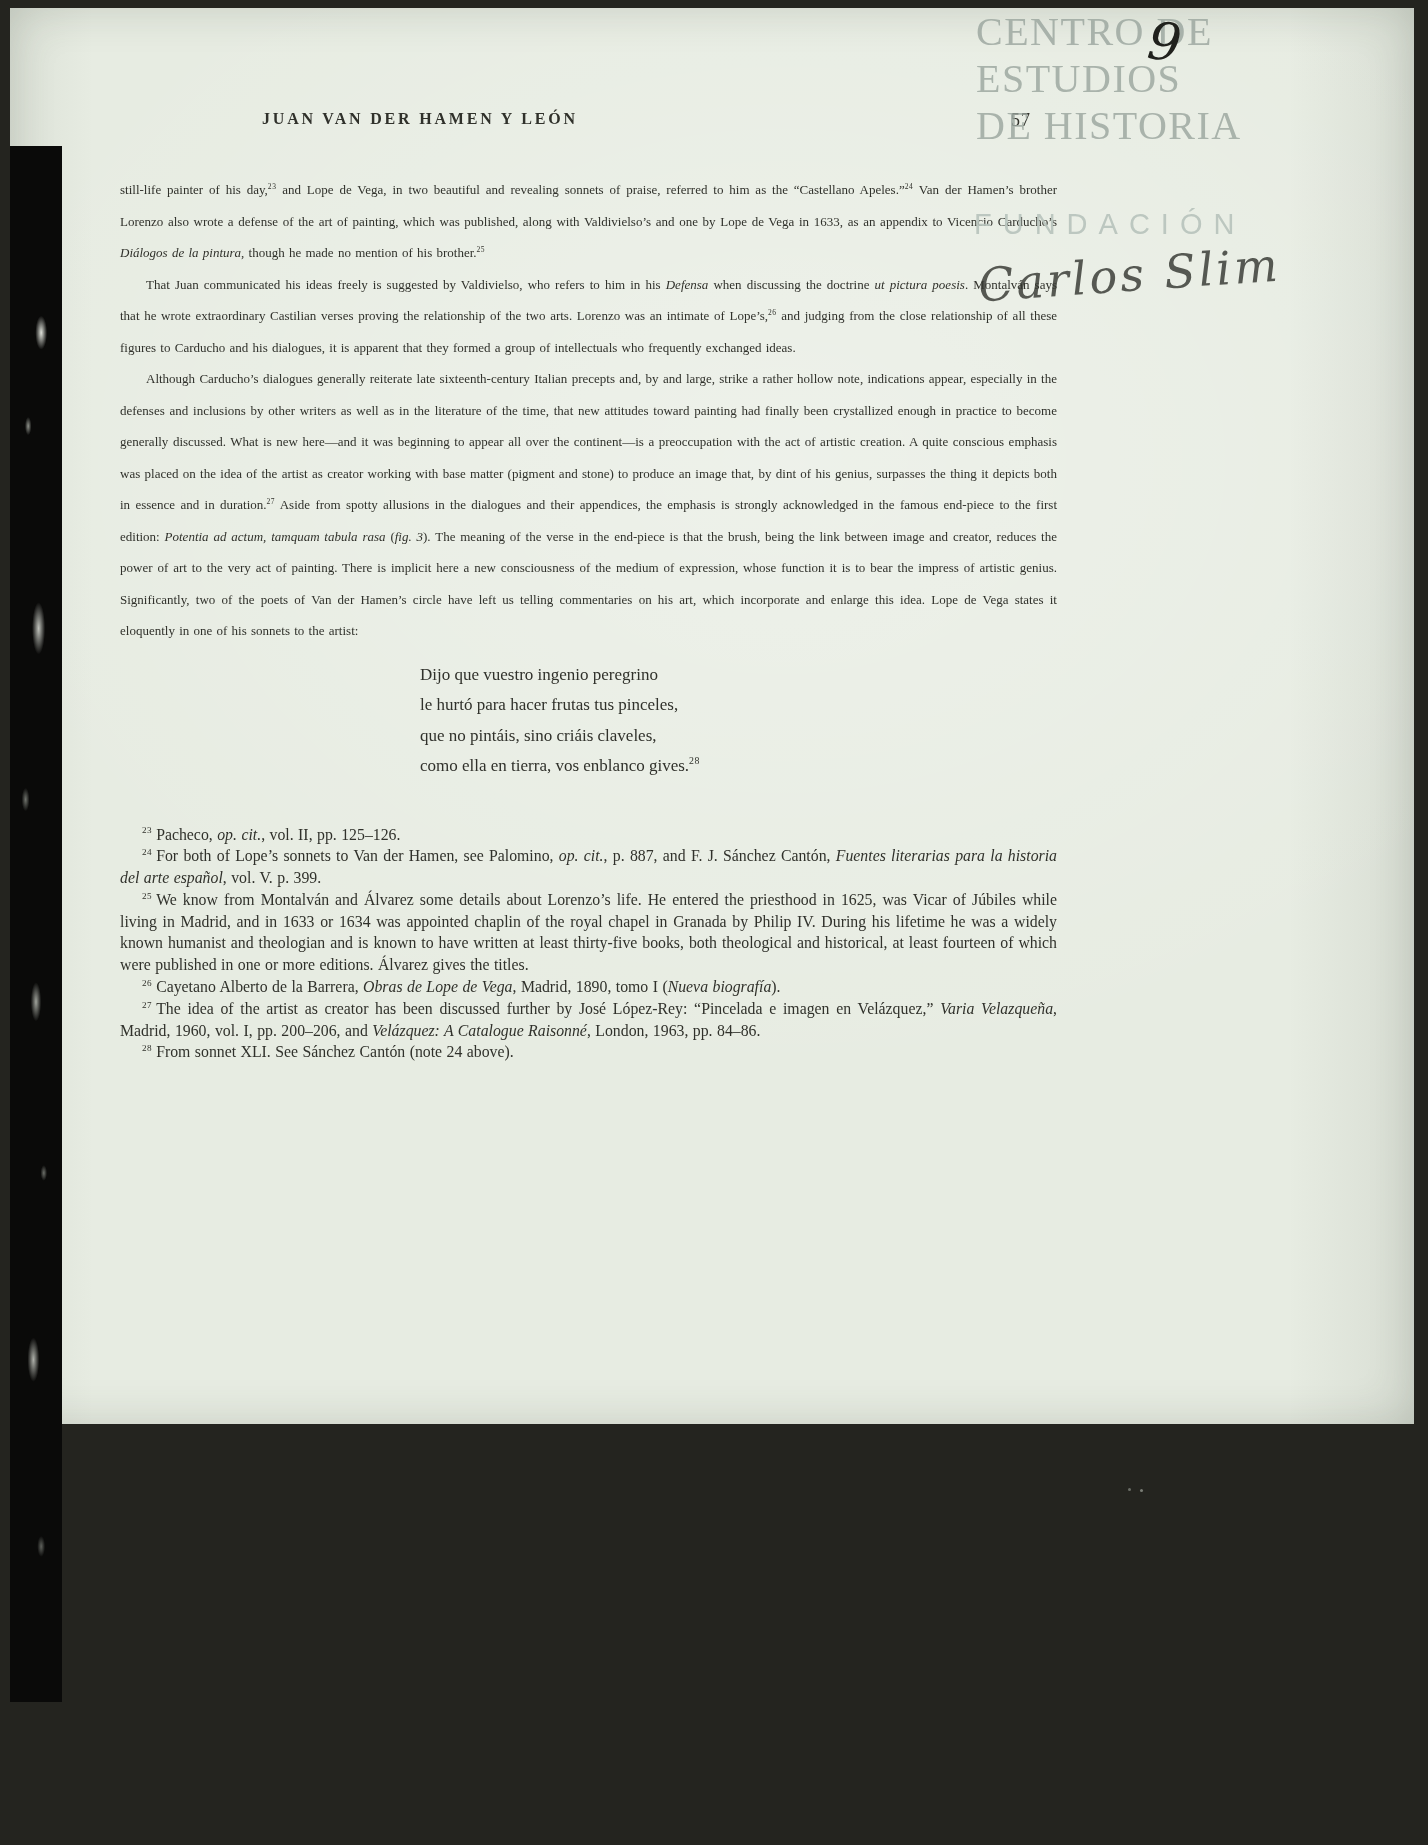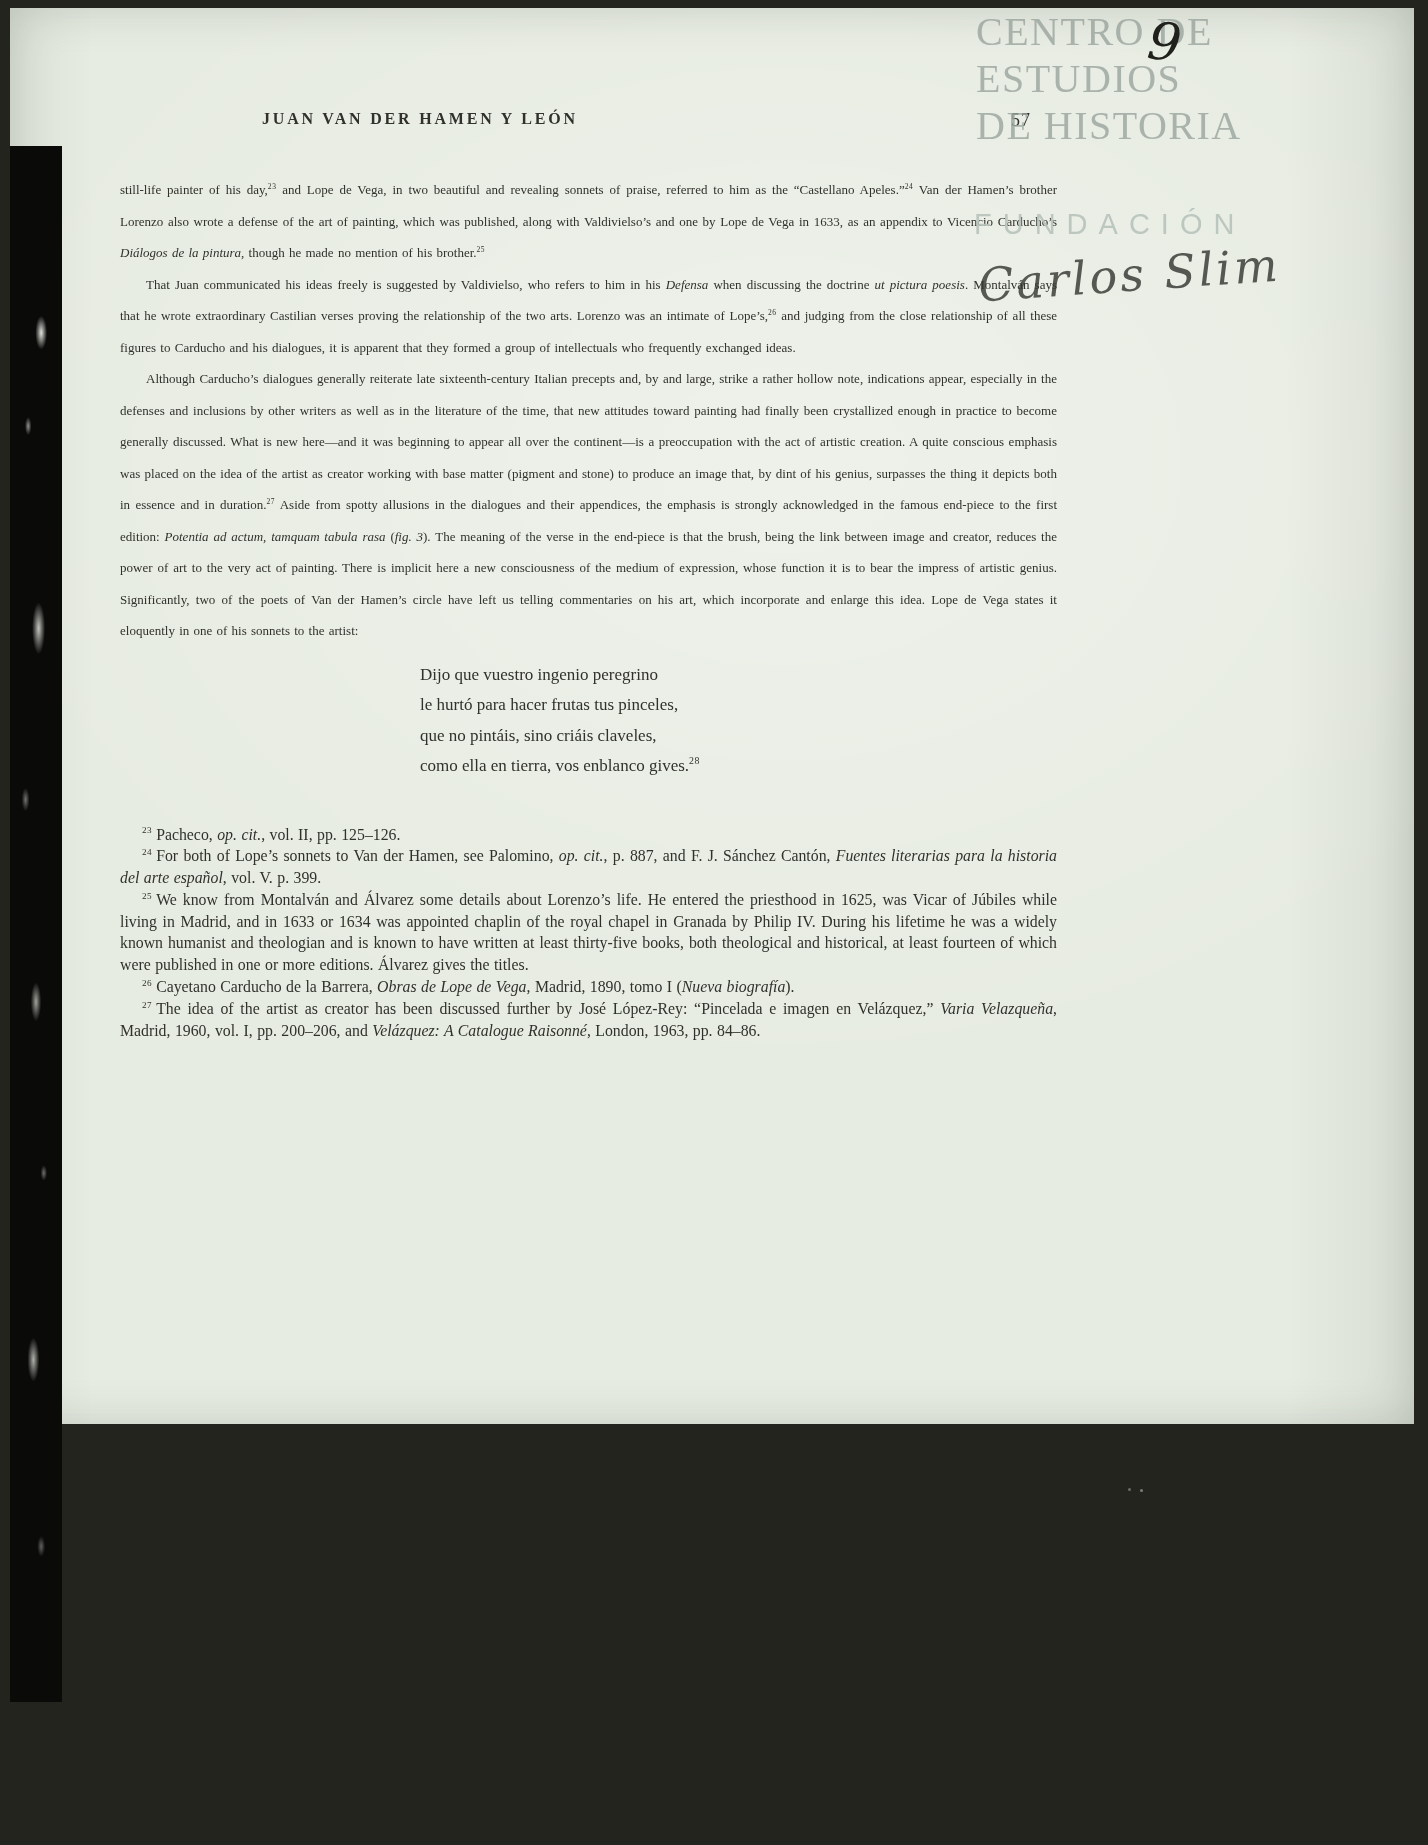--- a/index.html
+++ b/index.html
@@ -180,19 +180,20 @@
       <div class="verse-line"><span>Dijo que vuestro ingenio peregrino</span></div>
       <div class="verse-line"><span>le hurtó para hacer frutas tus pinceles,</span></div>
       <div class="verse-line"><span>que no pintáis, sino criáis claveles,</span></div>
       <div class="verse-line"><span>como ella en tierra, vos enblanco gives.</span><sup>28</sup></div>
     </div>
 
     <div class="footnotes">
       <p class="fn"><sup class="fn-num">23</sup><span><span>Pacheco, </span><em>op. cit.</em><span>, vol. II, pp. 125–126.</span></span></p>
       <p class="fn"><sup class="fn-num">24</sup><span><span>For both of Lope’s sonnets to Van der Hamen, see Palomino, </span><em>op. cit.</em><span>, p. 887, and F. J. Sánchez Cantón, </span><em>Fuentes literarias para la historia del arte español</em><span>, vol. V. p. 399.</span></span></p>
       <p class="fn"><sup class="fn-num">25</sup><span><span>We know from Montalván and Álvarez some details about Lorenzo’s life. He entered the priesthood in 1625, was Vicar of Júbiles while living in Madrid, and in 1633 or 1634 was appointed chaplin of the royal chapel in Granada by Philip IV. During his lifetime he was a widely known humanist and theologian and is known to have written at least thirty-five books, both theological and historical, at least fourteen of which were published in one or more editions. Álvarez gives the titles.</span></span></p>
-      <p class="fn"><sup class="fn-num">26</sup><span><span>Cayetano Carducho de la Barrera, </span><em>Obras de Lope de Vega</em><span>, Madrid, 1890, tomo I (</span><em>Nueva biografía</em><span>).</span></span></p>
+      <p class="fn"><sup class="fn-num">26</sup><span><span>Cayetano Alberto de la Barrera, </span><em>Obras de Lope de Vega</em><span>, Madrid, 1890, tomo I (</span><em>Nueva biografía</em><span>).</span></span></p>
       <p class="fn"><sup class="fn-num">27</sup><span><span>The idea of the artist as creator has been discussed further by José López-Rey: “Pincelada e imagen en Velázquez,” </span><em>Varia Velazqueña</em><span>, Madrid, 1960, vol. I, pp. 200–206, and </span><em>Velázquez: A Catalogue Raisonné</em><span>, London, 1963, pp. 84–86.</span></span></p>
+      <p class="fn"><sup class="fn-num">28</sup><span><span>From sonnet XLI. See Sánchez Cantón (note 24 above).</span></span></p>
     </div>
   </div>
 
   <div class="speckle"></div>
 </div>
 
 </body></html>

